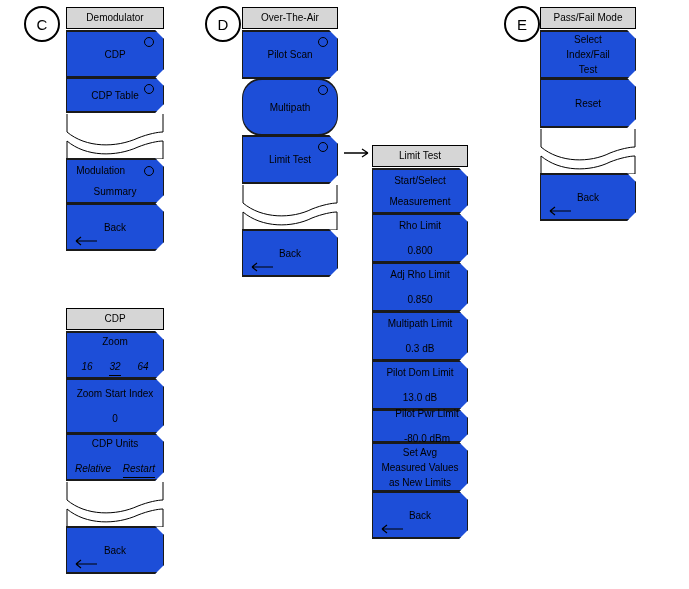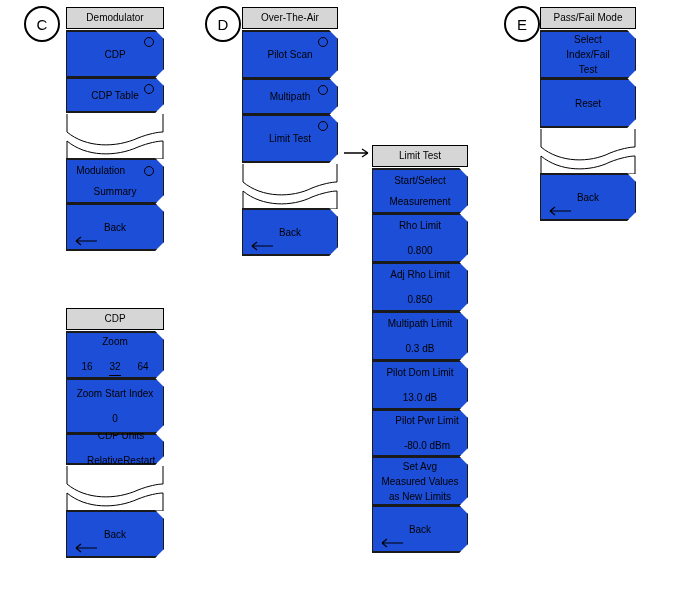--- a/index.html
+++ b/index.html
@@ -51,21 +51,21 @@
     position:absolute;top:5px;right:9px;
     width:8px;height:8px;border:1px solid #000;border-radius:50%;
     background:transparent;
   }
   .dot.inline{position:static;display:inline-block;margin-left:16px;
               vertical-align:middle;top:auto;right:auto;}
 
   
   .choices{
     display:flex;width:100%;justify-content:space-around;align-items:baseline;
-    box-sizing:border-box;padding:0 6px;
+    box-sizing:border-box;padding:0 6px;font-style:italic;
   }
   .choices.two{justify-content:space-between;padding:0 8px;}
   .choice{font-size:10px;}
   .choice.sel{border-bottom:1px solid #000;padding-bottom:1px;}
 
   
   .backarrow{
     position:absolute;left:7px;bottom:3px;width:24px;height:10px;
   }
 
@@ -136,21 +136,21 @@
         <span class="choice sel">32</span>
         <span class="choice">64</span>
       </span>
     </div>
 
     <div class="key" style="height:56px;margin-top:-1px;">
       <span class="t line">Zoom Start Index</span>
       <span class="t val" style="margin-top:10px;">0</span>
     </div>
 
-    <div class="key" style="height:32px;margin-top:-1px;padding-left:12px;">
+    <div class="key" style="height:48px;margin-top:-1px;">
       <span class="t line">CDP Units</span>
       <span class="choices two" style="margin-top:10px;">
         <span class="choice">Relative</span>
         <span class="choice sel">Restart</span>
       </span>
     </div>
 
     <div class="brk" style="margin-top:1px;">
       <svg width="98" height="45" viewBox="0 0 98 45">
         <path d="M1 0 L1 18 C 20 34, 50 34, 72 24 C 82 20, 92 18, 97 18 L97 0" fill="#fff" stroke="#000" stroke-width="1"></path>
@@ -172,21 +172,21 @@
 
   <div class="menu" style="left:242px;top:7px;width:96px;">
 
     <div class="title">Over-The-Air</div>
 
     <div class="key" style="height:49px;margin-top:1px;">
       <span class="dot"></span>
       <span class="t line">Pilot Scan</span>
     </div>
 
-    <div class="key" style="height:37px;margin-top:-1px;">
+    <div class="key" style="height:58px;margin-top:-1px;border-radius:20px;">
       <span class="dot"></span>
       <span class="t line">Multipath</span>
     </div>
 
     <div class="key" style="height:49px;margin-top:-1px;">
       <span class="dot"></span>
       <span class="t line">Limit Test</span>
     </div>
 
     <div class="brk" style="margin-top:1px;">
@@ -230,21 +230,21 @@
     <div class="key" style="height:50px;margin-top:-1px;">
       <span class="t line">Multipath Limit</span>
       <span class="t val" style="margin-top:10px;">0.3 dB</span>
     </div>
 
     <div class="key" style="height:50px;margin-top:-1px;">
       <span class="t line">Pilot Dom Limit</span>
       <span class="t val" style="margin-top:10px;">13.0 dB</span>
     </div>
 
-    <div class="key" style="height:48px;margin-top:-1px;padding-left:14px;">
+    <div class="key" style="height:34px;margin-top:-1px;padding-left:14px;">
       <span class="t line">Pilot Pwr Limit</span>
       <span class="t val" style="margin-top:10px;">-80.0 dBm</span>
     </div>
 
     <div class="key" style="height:50px;margin-top:-1px;">
       <span class="t line">Set Avg</span>
       <span class="t line">Measured Values</span>
       <span class="t line">as New Limits</span>
     </div>
 

